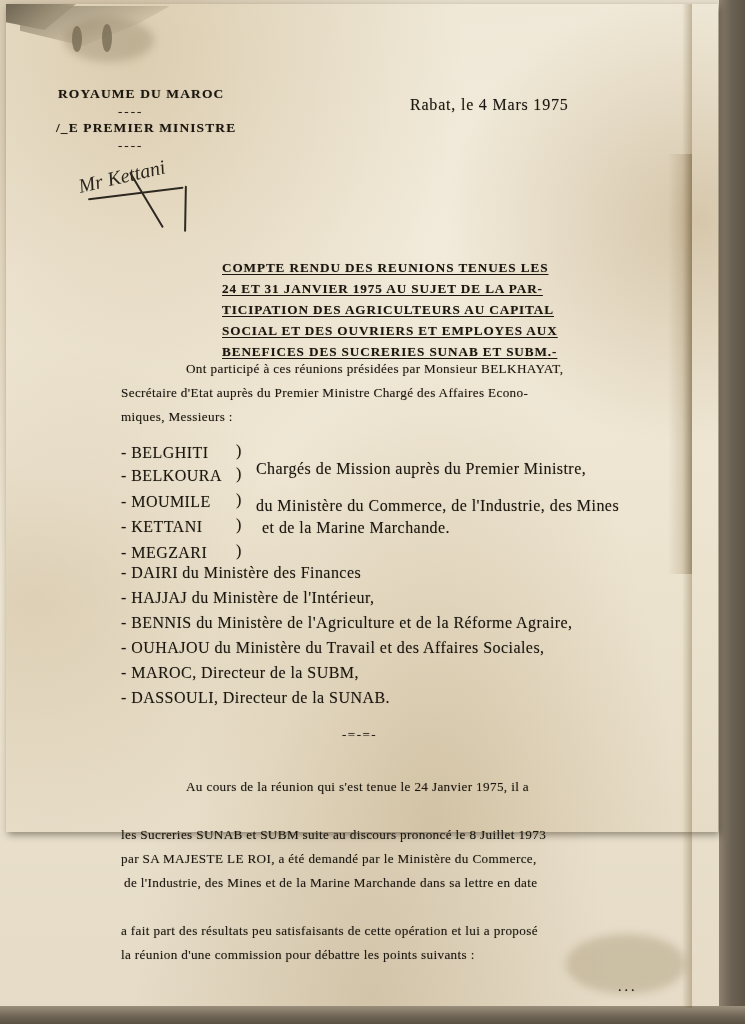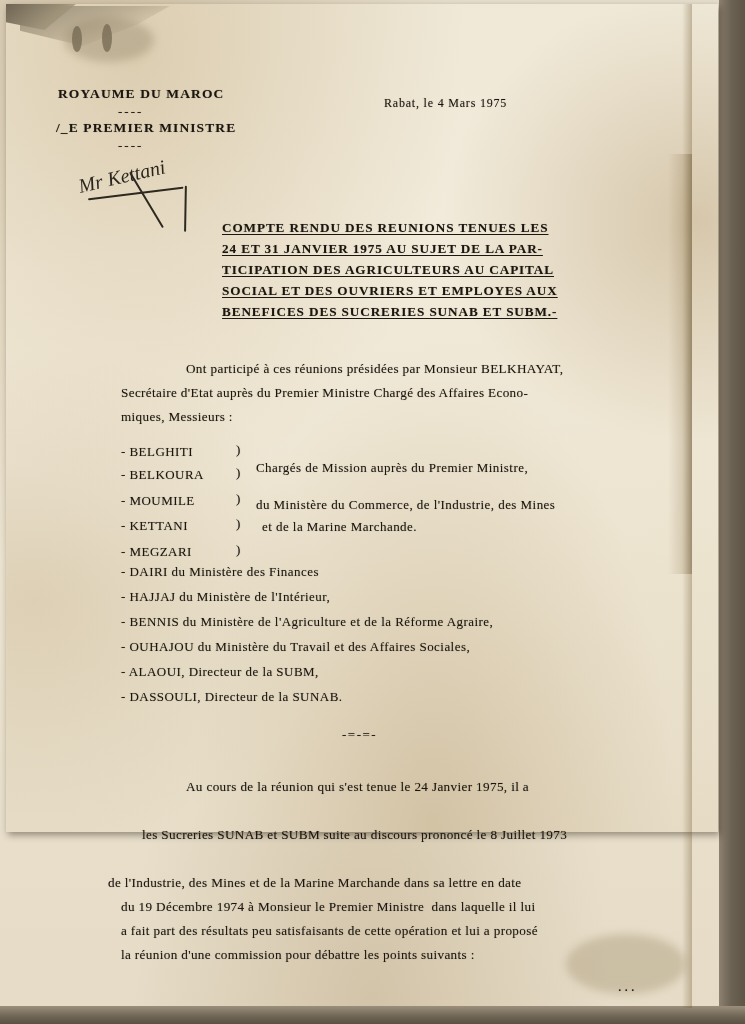--- a/index.html
+++ b/index.html
@@ -97,41 +97,43 @@
     letter-spacing: 0.5px;
     color: #1b1710;
     text-shadow: 0 0 1px rgba(40,30,15,0.35);
   }
   .hdr {
     font-size: 13.5px;
     letter-spacing: 1.1px;
     font-weight: 600;
   }
   .date {
-    font-size: 12px;
+    font-size: 16px;
     letter-spacing: 0.8px;
+    margin-left: 26px;
   }
   .dash {
     font-size: 13px;
     letter-spacing: 2px;
   }
   .title-line {
     font-size: 13.2px;
     letter-spacing: 0.9px;
     font-weight: 600;
     text-decoration: underline;
     text-underline-offset: 2px;
+    margin-top: 40px;
   }
   .body-line {
     font-size: 13.2px;
     letter-spacing: 0.35px;
     text-align: right;
   }
   .list-line {
-    font-size: 13px;
+    font-size: 16px;
     letter-spacing: 0.45px;
   }
   .sep {
     font-size: 13px;
     letter-spacing: 1.5px;
   }
   .dots {
     font-size: 14px;
     letter-spacing: 3px;
   }
@@ -229,29 +231,29 @@
       <div class="t list-line" style="left:250px; top:493px;">du Ministère du Commerce, de l'Industrie, des Mines</div>
 
       <div class="t list-line" style="left:115px; top:540px;">- MEGZARI</div>
       <div class="t list-line" style="left:230px; top:538px;">)</div>
       <div class="t list-line" style="left:256px; top:515px;">et de la Marine Marchande.</div>
 
       <div class="t list-line" style="left:115px; top:560px;">- DAIRI du Ministère des Finances</div>
       <div class="t list-line" style="left:115px; top:585px;">- HAJJAJ du Ministère de l'Intérieur,</div>
       <div class="t list-line" style="left:115px; top:610px;">- BENNIS du Ministère de l'Agriculture et de la Réforme Agraire,</div>
       <div class="t list-line" style="left:115px; top:635px;">- OUHAJOU du Ministère du Travail et des Affaires Sociales,</div>
-      <div class="t list-line" style="left:115px; top:660px;">- ALAOUI, Directeur de la SUBM,</div>
+      <div class="t list-line" style="left:115px; top:660px;">- MAROC, Directeur de la SUBM,</div>
       <div class="t list-line" style="left:115px; top:685px;">- DASSOULI, Directeur de la SUNAB.</div>
 
       <div class="t sep" style="left:336px; top:723px;">-=-=-</div>
 
       <div class="t body-line" style="left:180px; top:775px;">Au cours de la réunion qui s'est tenue le 24 Janvier 1975, il a</div>
-      <div class="t body-line" style="left:115px; top:823px;margin-left:21px;">les Sucreries SUNAB et SUBM suite au discours prononcé le 8 Juillet 1973</div>
-      <div class="t body-line" style="left:102px; top:871px;">de l'Industrie, des Mines et de la Marine Marchande dans sa lettre en date</div>
-      <div class="t body-line" style="left:115px; top:895px;">du 19 Décembre 1974 à Monsieur le Premier Ministre  dans laquelle il lui</div>
+      <div class="t body-line" style="left:115px; top:823px;">les Sucreries SUNAB et SUBM suite au discours prononcé le 8 Juillet 1973</div>
+      <div class="t body-line" style="left:115px; top:847px;">par SA MAJESTE LE ROI, a été demandé par le Ministère du Commerce,</div>
+      <div class="t body-line" style="left:118px; top:871px;">de l'Industrie, des Mines et de la Marine Marchande dans sa lettre en date</div>
       <div class="t body-line" style="left:115px; top:919px;">a fait part des résultats peu satisfaisants de cette opération et lui a proposé</div>
       <div class="t body-line" style="left:115px; top:943px;">la réunion d'une commission pour débattre les points suivants :</div>
 
       <div class="t dots" style="left:612px; top:975px;">...</div>
 
     </div>
   </div>
 </div>
 
 </body></html>

